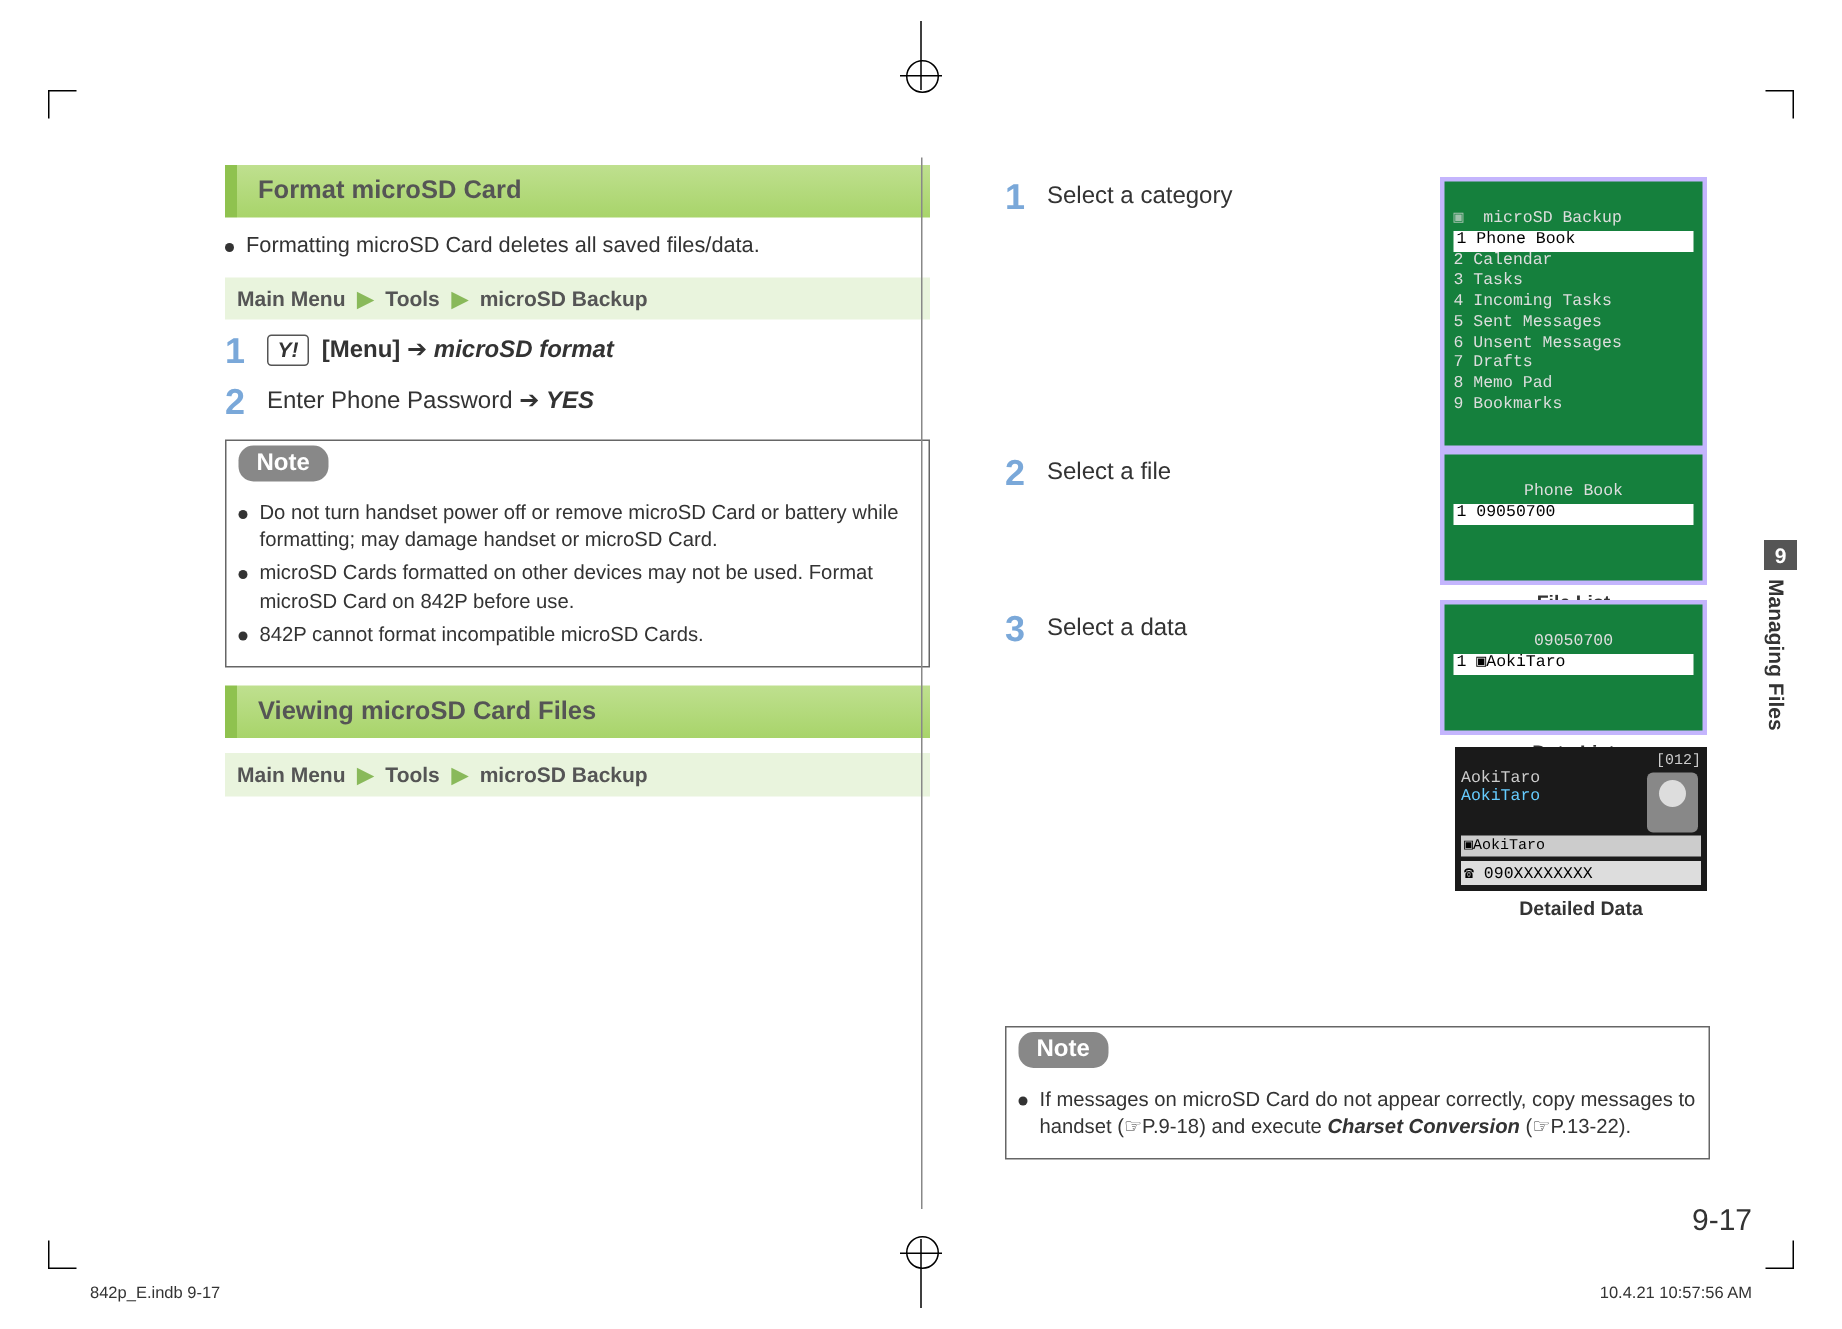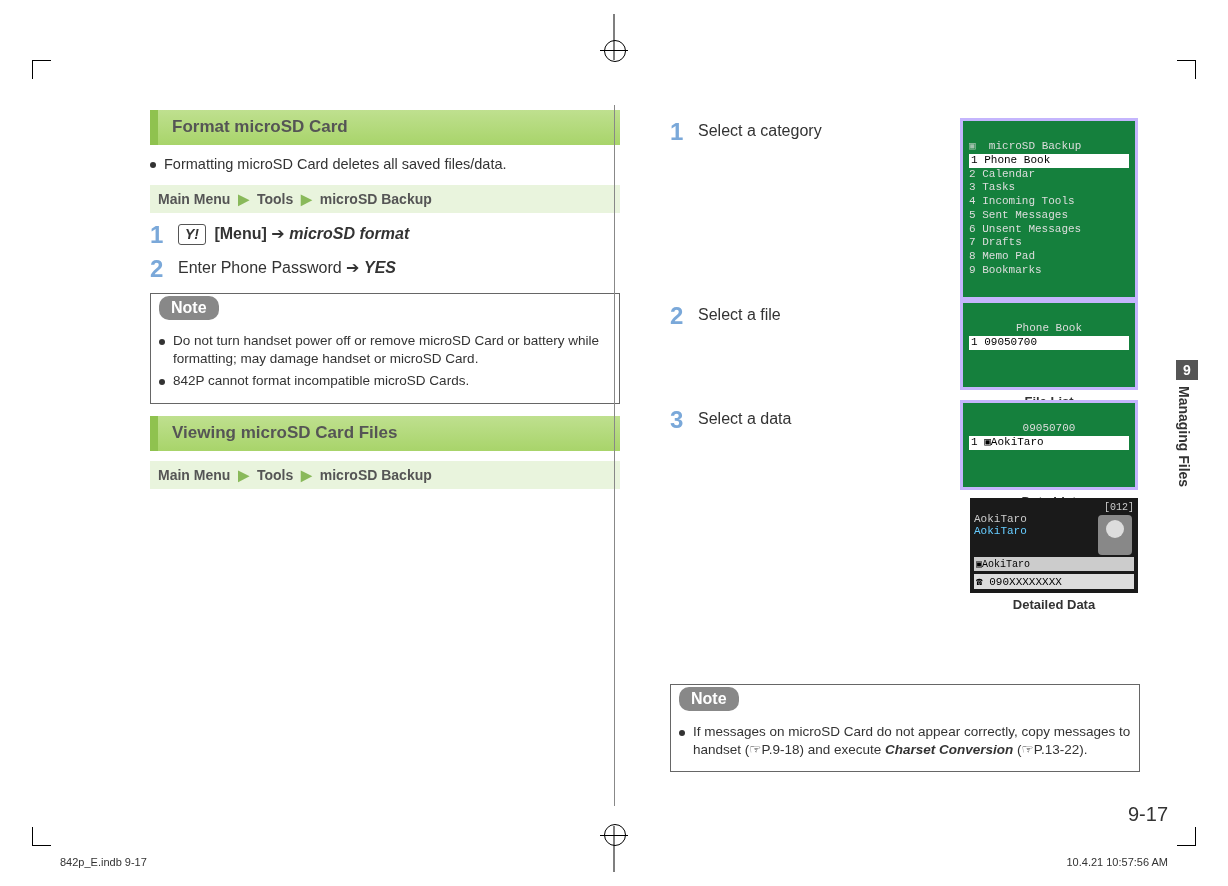--- a/index.html
+++ b/index.html
@@ -96,20 +96,21 @@
         <div class="steptext">
           <span>Enter Phone Password</span>
           <span>➔</span>
           <span class="em-i">YES</span>
         </div>
       </div>
 
       <div class="note-box">
         <span class="note-tag">Note</span>
         <div class="bullet-line">Do not turn handset power off or remove microSD Card or battery while formatting; may damage handset or microSD Card.</div>
+        <div class="bullet-line">microSD Cards formatted on other devices may not be used. Format microSD Card on 842P before use.</div>
         <div class="bullet-line">842P cannot format incompatible microSD Cards.</div>
       </div>
 
       <div class="heading-bar">Viewing microSD Card Files</div>
 
       <div class="menu-bar">
         <span>Main Menu</span>
         <span class="sep">▶</span>
         <span>Tools</span>
         <span class="sep">▶</span>
@@ -149,21 +150,21 @@
       </div>
     </div>
   </div>
 
   <div class="rblock" style="right:90px;top:118px">
     <div class="shot">
       <div><span style="opacity:.7">▣</span>&nbsp;&nbsp;<span>microSD Backup</span></div>
       <span class="shot-hl"><span>1</span> <span>Phone Book</span></span>
       <div>2 <span>Calendar</span></div>
       <div>3 <span>Tasks</span></div>
-      <div>4 <span>Incoming Tools</span></div>
+      <div>4 <span>Incoming Tasks</span></div>
       <div>5 <span>Sent Messages</span></div>
       <div>6 <span>Unsent Messages</span></div>
       <div>7 <span>Drafts</span></div>
       <div>8 <span>Memo Pad</span></div>
       <div>9 <span>Bookmarks</span></div>
     </div>
     <div class="caption">Category List</div>
   </div>
 
   <div class="rblock" style="right:90px;top:300px">

